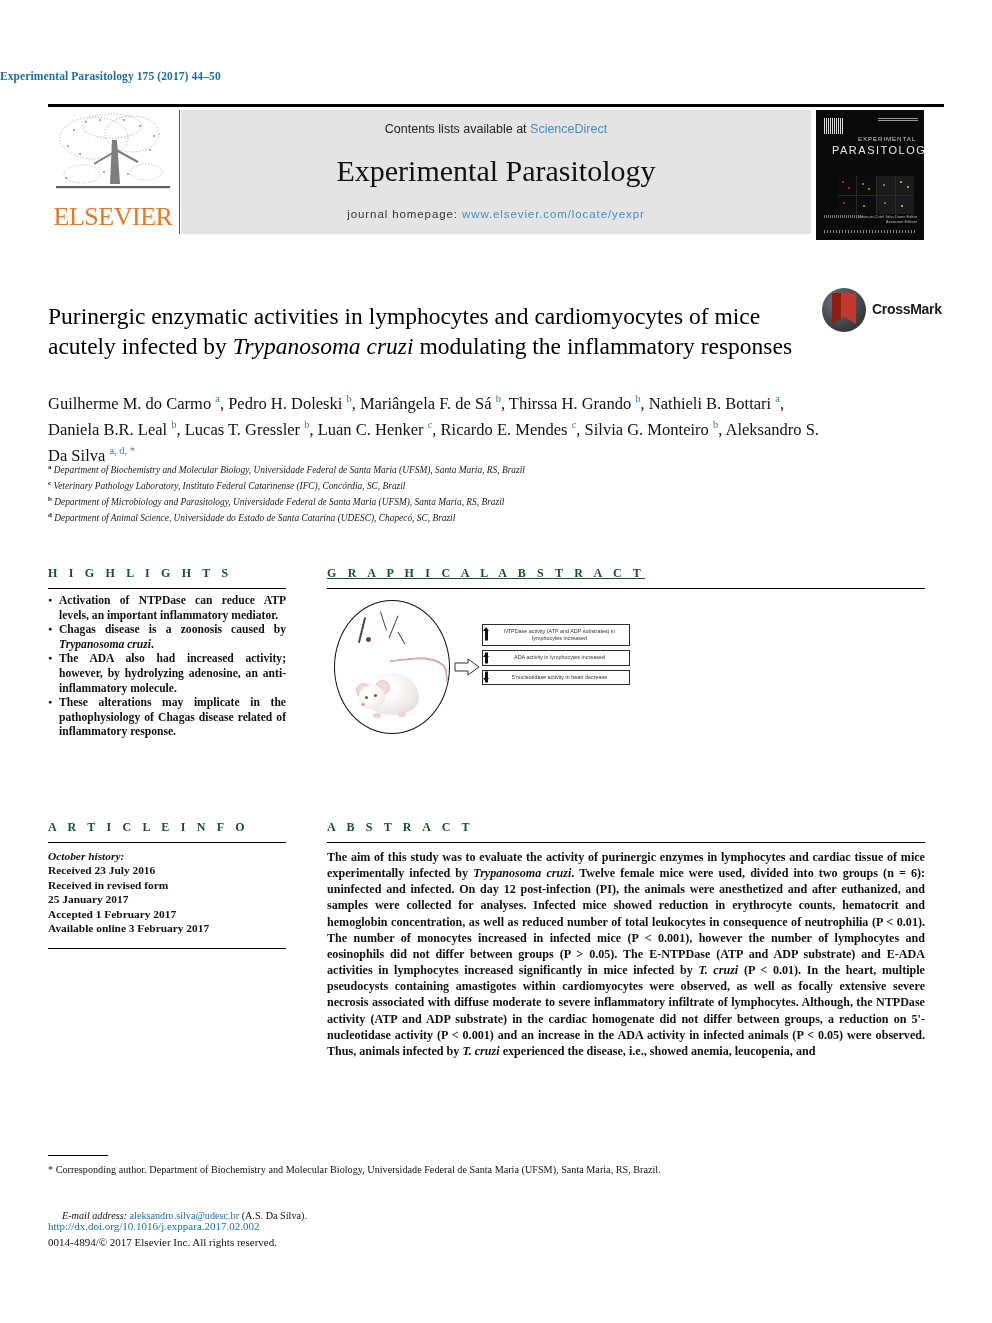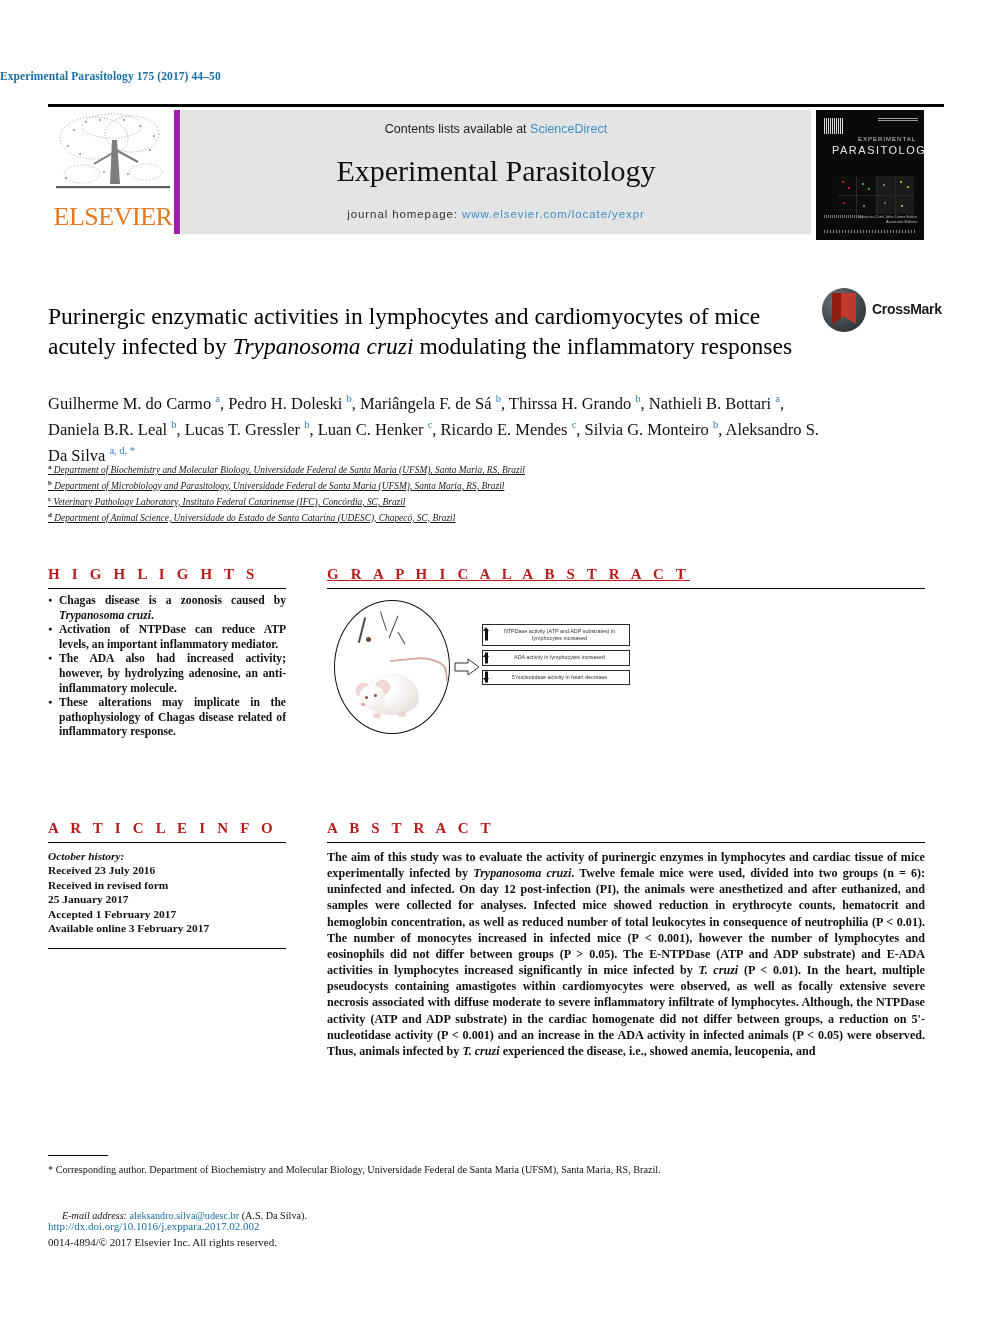--- a/index.html
+++ b/index.html
@@ -46,21 +46,21 @@
     left: 0; top: 0;
     width: 896px;
     height: 3px;
     background: #000;
   }
   .elsevier-block {
     position: absolute;
     left: 0; top: 6px;
     width: 132px;
     height: 124px;
-    border-right: 6px solid #a21caf;
+    border-right: 1px solid #a21caf;
     box-sizing: border-box;
   }
   .elsevier-tree {
     position: absolute;
     left: 6px; top: 2px;
     width: 118px;
     height: 88px;
   }
   .elsevier-word {
     position: absolute;
@@ -229,29 +229,28 @@
 
   .affils {
     position: absolute;
     left: 48px; top: 461px;
     width: 790px;
     font-family: "Liberation Serif", serif;
     font-size: 9.4px;
     line-height: 12.8px;
     font-style: italic;
     color: #1a1a1a;
-    text-decoration: underline;
   }
   .affils sup { font-style: normal; font-weight: bold; font-size: 7px; }
   .col-head {
     font-family: "Liberation Serif", serif;
-    font-size: 15px;
+    font-size: 12px;
     font-weight: bold;
     letter-spacing: 4.2px;
-    color: #b91c1c;
+    color: #14532d;
   }
 
   
   .highlights-head { position: absolute; left: 48px; top: 566px; }
   .hl-rule { position: absolute; left: 48px; top: 588px; width: 238px; height: 1.4px; background: #000; }
   .highlights-list {
     position: absolute; left: 48px; top: 594px; width: 238px;
     font-family: "Liberation Serif", serif;
     font-size: 11.6px;
     line-height: 14.6px;
@@ -524,30 +523,30 @@
     <div class="cm-circle">
       <div class="cm-inner"></div>
     </div>
     <div class="cm-text">CrossMark</div>
   </div>
 
   <div class="authors">Guilherme M. do Carmo <sup>a</sup>, Pedro H. Doleski <sup>b</sup>, Mariângela F. de Sá <sup>b</sup>, Thirssa H. Grando <sup>b</sup>, Nathieli B. Bottari <sup>a</sup>, Daniela B.R. Leal <sup>b</sup>, Lucas T. Gressler <sup>b</sup>, Luan C. Henker <sup>c</sup>, Ricardo E. Mendes <sup>c</sup>, Silvia G. Monteiro <sup>b</sup>, Aleksandro S. Da Silva <sup>a, d, *</sup></div>
 
   <div class="affils">
       <div><sup>a</sup> Department of Biochemistry and Molecular Biology, Universidade Federal de Santa Maria (UFSM), Santa Maria, RS, Brazil</div>
+      <div><sup>c</sup> Veterinary Pathology Laboratory, Instituto Federal Catarinense (IFC), Concórdia, SC, Brazil</div>
       <div><sup>b</sup> Department of Microbiology and Parasitology, Universidade Federal de Santa Maria (UFSM), Santa Maria, RS, Brazil</div>
-      <div><sup>c</sup> Veterinary Pathology Laboratory, Instituto Federal Catarinense (IFC), Concórdia, SC, Brazil</div>
       <div><sup>d</sup> Department of Animal Science, Universidade do Estado de Santa Catarina (UDESC), Chapecó, SC, Brazil</div>
     </div>
 
   <div class="col-head highlights-head">H I G H L I G H T S</div>
   <div class="hl-rule"></div>
   <div class="highlights-list">
+      <div class="hl-item">Activation of NTPDase can reduce ATP levels, an important inflammatory mediator.</div>
       <div class="hl-item">Chagas disease is a zoonosis caused by <span class="it">Trypanosoma cruzi</span>.</div>
-      <div class="hl-item">Activation of NTPDase can reduce ATP levels, an important inflammatory mediator.</div>
       <div class="hl-item">The ADA also had increased activity; however, by hydrolyzing adenosine, an anti-inflammatory molecule.</div>
       <div class="hl-item">These alterations may implicate in the pathophysiology of Chagas disease related of inflammatory response.</div>
     </div>
 
   <div class="col-head ga-head">G R A P H I C A L   A B S T R A C T</div>
   <div class="ga-rule"></div>
   <div class="ga-figure">
     <div class="ga-oval">
       <div class="ga-para" style="left:26px;top:16px;width:1.6px;height:26px;transform:rotate(14deg);"></div>
       <div class="ga-para" style="left:31px;top:36px;width:5px;height:5px;border-radius:50%;background:#6b4a3a;"></div>

